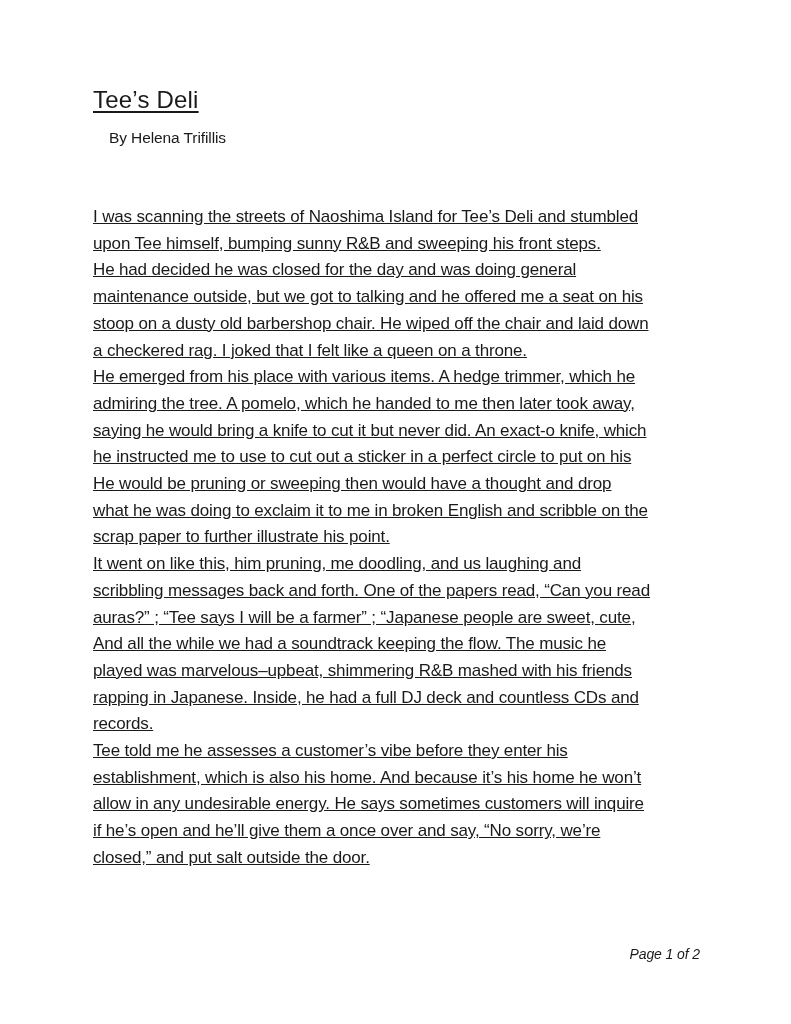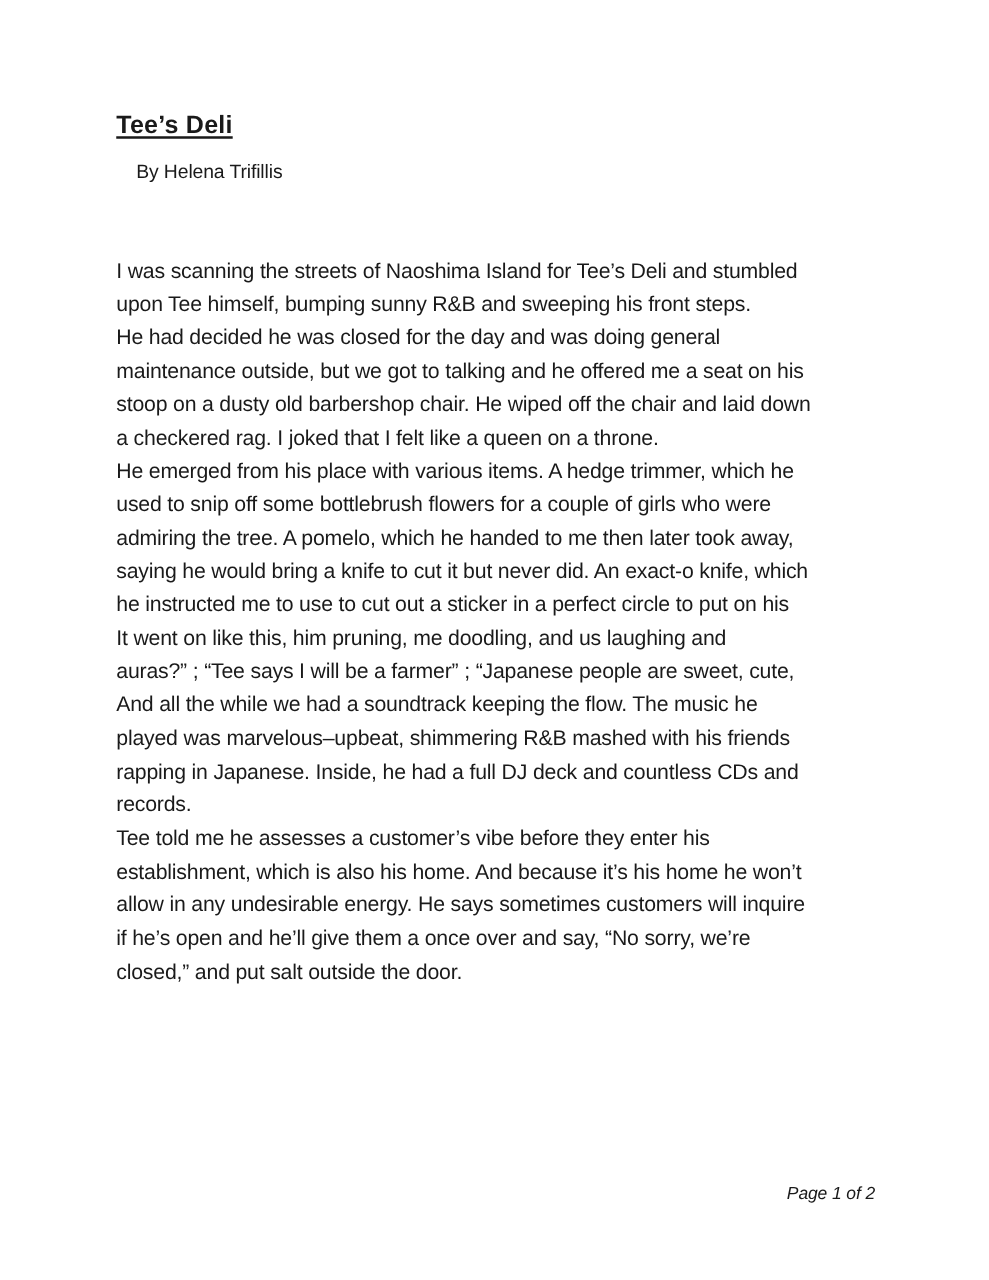--- a/index.html
+++ b/index.html
@@ -15,41 +15,42 @@
     position: relative;
     overflow: hidden;
   }
   .page {
     position: absolute;
     left: 93px;
     top: 88px;
     width: 620px;
   }
   .doc-title {
-    font-size: 20px;
-    font-weight: bold;
+    font-size: 24px;
+    font-weight: normal;
     margin: 0;
     line-height: 24px;
     text-decoration: underline;
     text-underline-offset: 3px;
     letter-spacing: 0.2px;
   }
   .byline {
     font-size: 15.5px;
     line-height: 20px;
     margin: 16px;
     letter-spacing: -0.1px;
   }
   .doc-body {
     margin-top: 56px;
     font-size: 17px;
     letter-spacing: -0.15px;
   }
   .para {
     margin: 0;
+    text-decoration: underline;
   }
   .line {
     display: block;
     line-height: 26.7px;
     white-space: pre;
   }
   .footer {
     position: absolute;
     top: 946px;
     right: 91px;
@@ -71,27 +72,32 @@
         <span class="line">upon Tee himself, bumping sunny R&amp;B and sweeping his front steps.</span>
       </p>
       <p class="para">
         <span class="line">He had decided he was closed for the day and was doing general</span>
         <span class="line">maintenance outside, but we got to talking and he offered me a seat on his</span>
         <span class="line">stoop on a dusty old barbershop chair. He wiped off the chair and laid down</span>
         <span class="line">a checkered rag. I joked that I felt like a queen on a throne.</span>
       </p>
       <p class="para">
         <span class="line">He emerged from his place with various items. A hedge trimmer, which he</span>
-        <span class="line">used to snip off some bottlebrush flowers for a couple of girls who were</span>
         <span class="line">admiring the tree. A pomelo, which he handed to me then later took away,</span>
         <span class="line">saying he would bring a knife to cut it but never did. An exact-o knife, which</span>
         <span class="line">he instructed me to use to cut out a sticker in a perfect circle to put on his</span>
       </p>
       <p class="para">
+        <span class="line">He would be pruning or sweeping then would have a thought and drop</span>
+        <span class="line">what he was doing to exclaim it to me in broken English and scribble on the</span>
+        <span class="line">scrap paper to further illustrate his point.</span>
+      </p>
+      <p class="para">
         <span class="line">It went on like this, him pruning, me doodling, and us laughing and</span>
+        <span class="line">scribbling messages back and forth. One of the papers read, “Can you read</span>
         <span class="line">auras?” ; “Tee says I will be a farmer” ; “Japanese people are sweet, cute,</span>
       </p>
       <p class="para">
         <span class="line">And all the while we had a soundtrack keeping the flow. The music he</span>
         <span class="line">played was marvelous–upbeat, shimmering R&amp;B mashed with his friends</span>
         <span class="line">rapping in Japanese. Inside, he had a full DJ deck and countless CDs and</span>
         <span class="line">records.</span>
       </p>
       <p class="para">
         <span class="line">Tee told me he assesses a customer’s vibe before they enter his</span>

